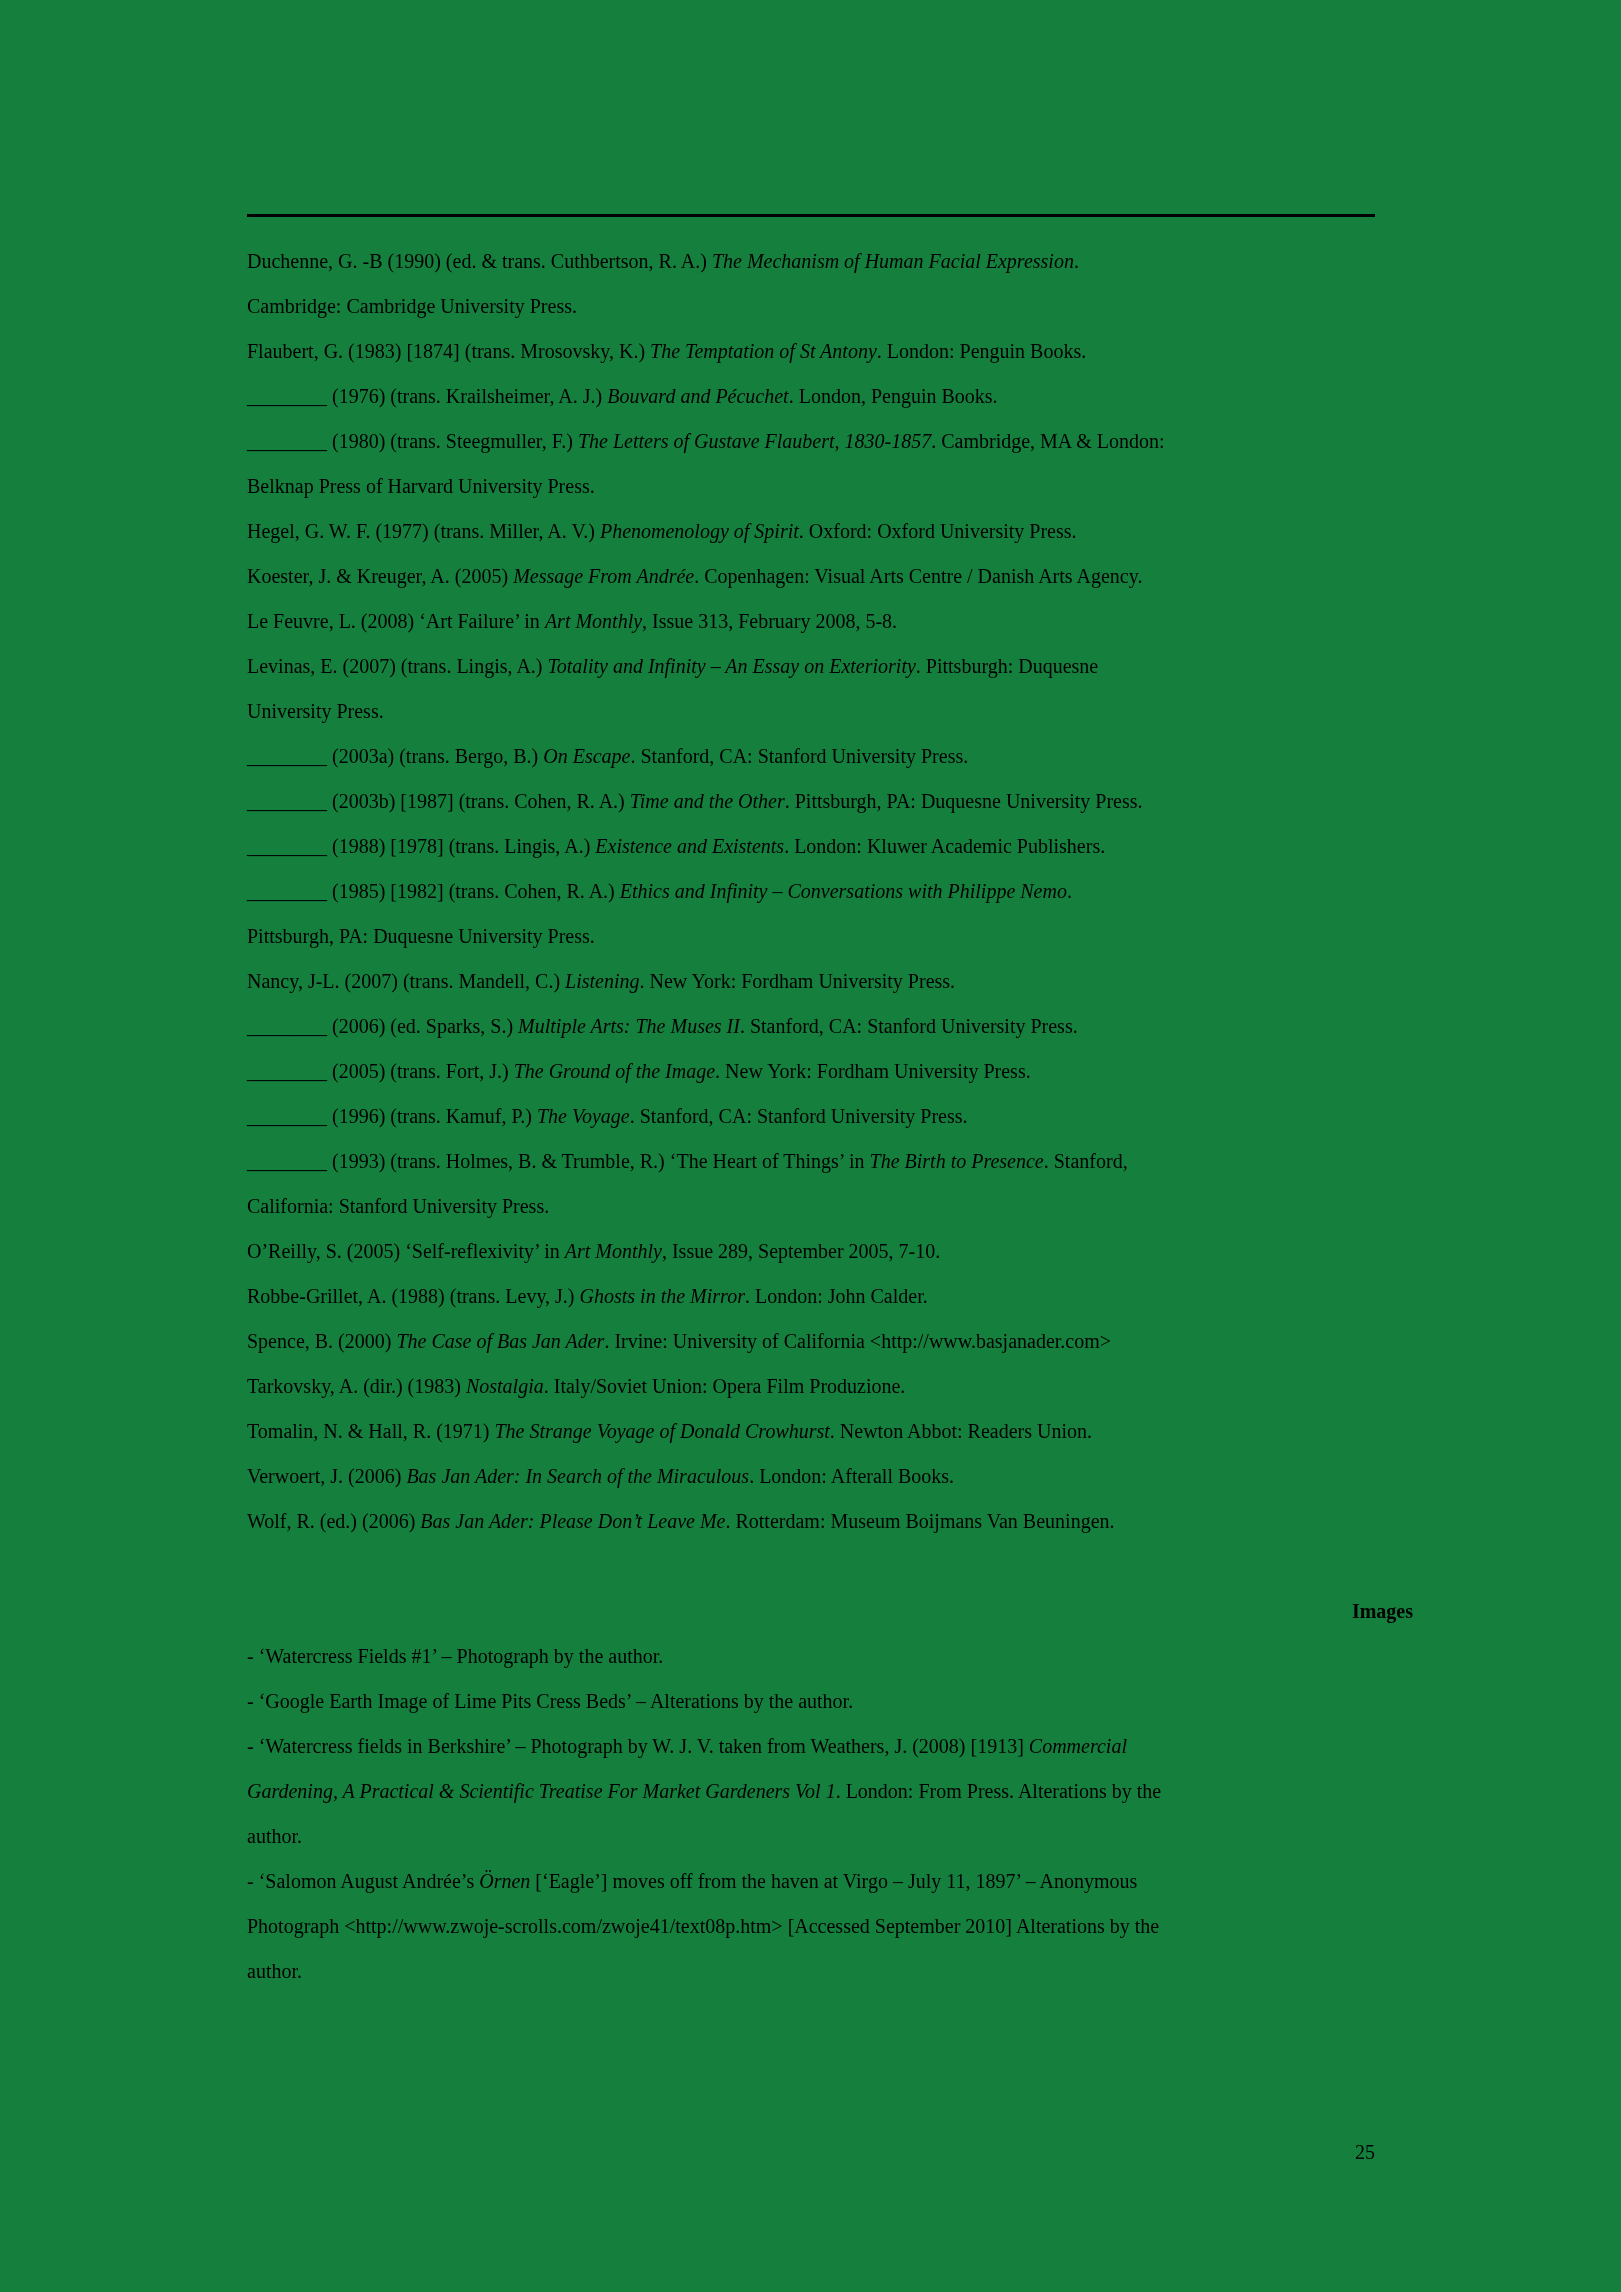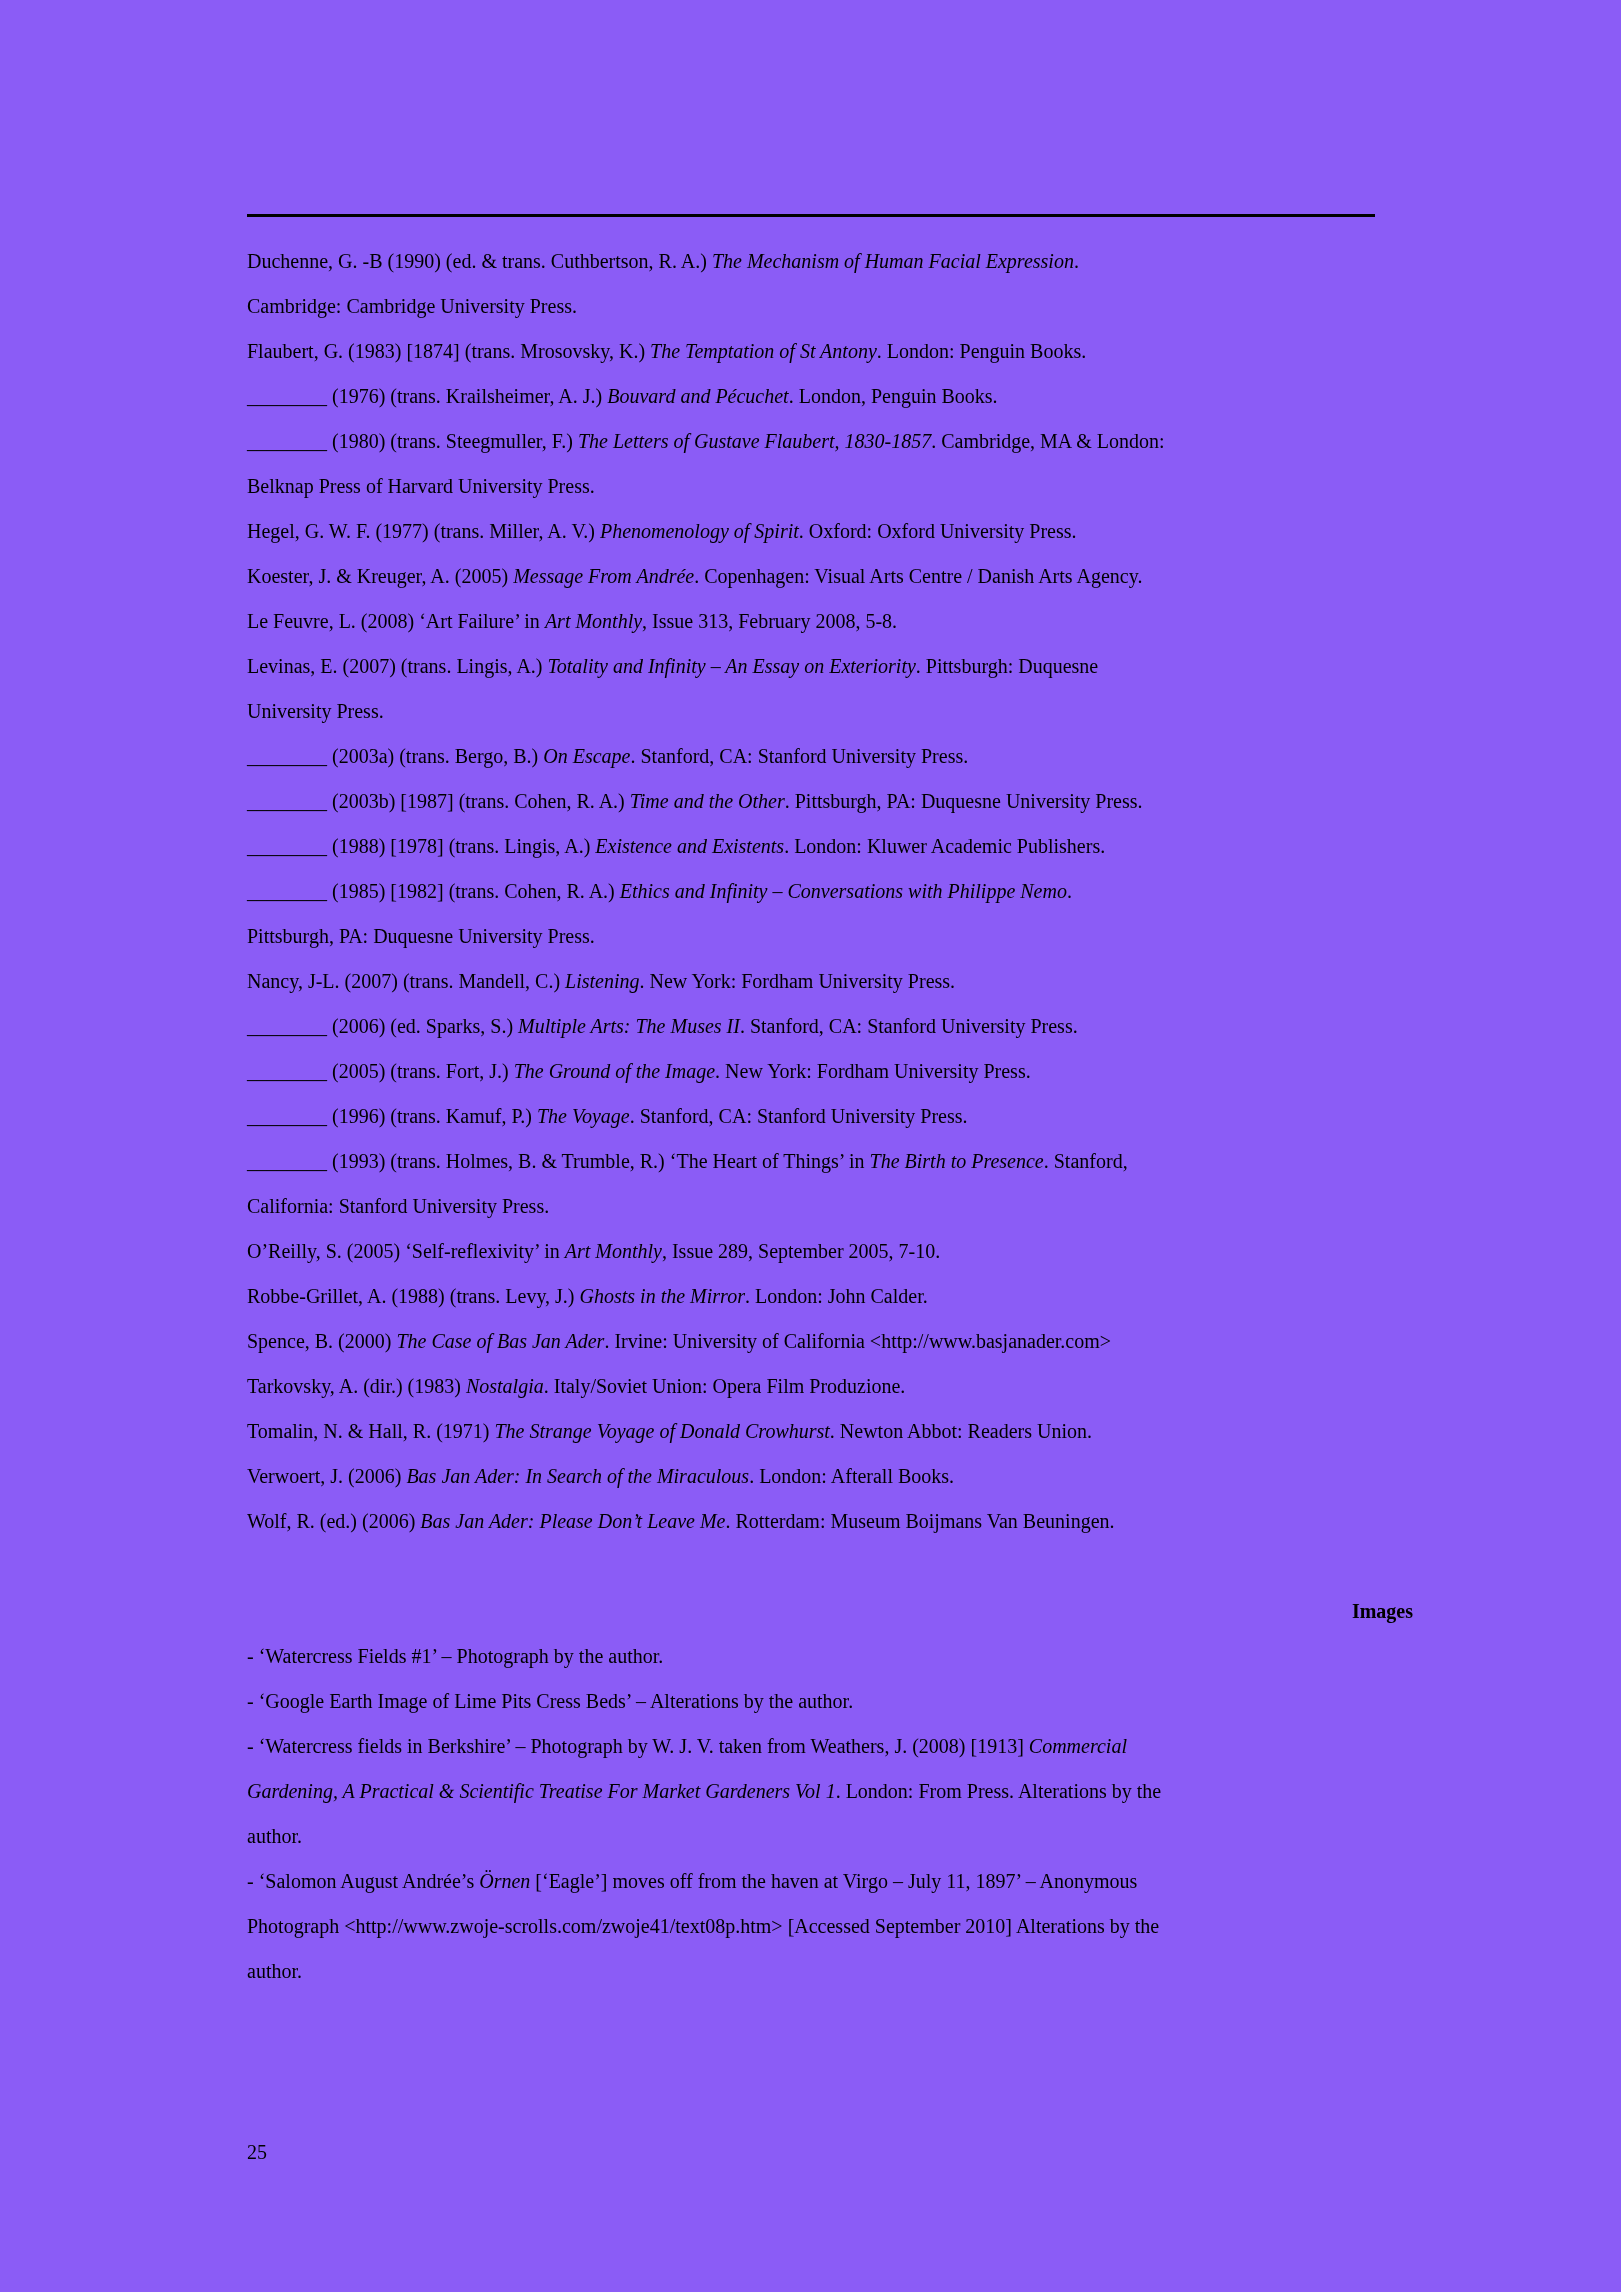--- a/index.html
+++ b/index.html
@@ -4,21 +4,21 @@
 <style>
   html, body {
     margin: 0;
     padding: 0;
     background: #ffffff;
   }
   .page {
     position: relative;
     width: 1621px;
     height: 2293px;
-    background: #8b5cf6;
+    background: #15803d;
     overflow: hidden;
     font-family: "Liberation Serif", "DejaVu Serif", serif;
     color: #000000;
   }
   .header-rule {
     position: absolute;
     left: 247px;
     top: 214px;
     width: 1128px;
     height: 2.9px;
@@ -44,21 +44,21 @@
     margin-top: 45px;
     font-weight: bold;
     height: 45px;
     text-align: right;
   }
   .page-number {
     position: absolute;
     left: 247px;
     top: 2141px;
     width: 1128px;
-    text-align: left;
+    text-align: right;
     font-size: 20px;
     color: #000000;
   }
 </style>
 </head>
 <body>
 
 <div class="page">
   <div class="header-rule"></div>
   <div class="content">

